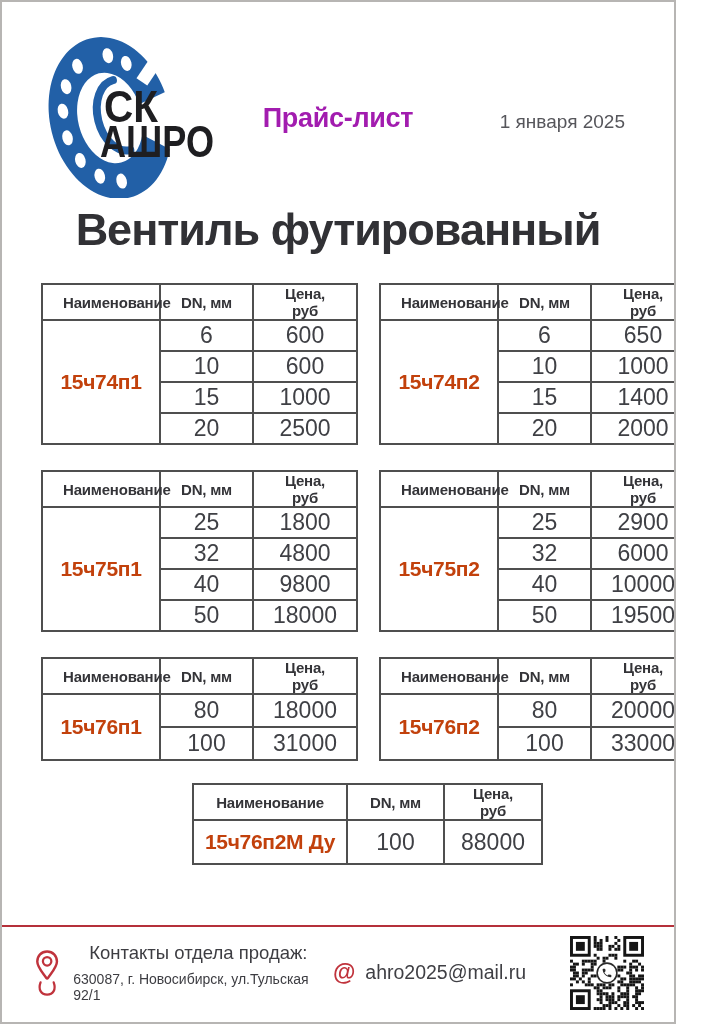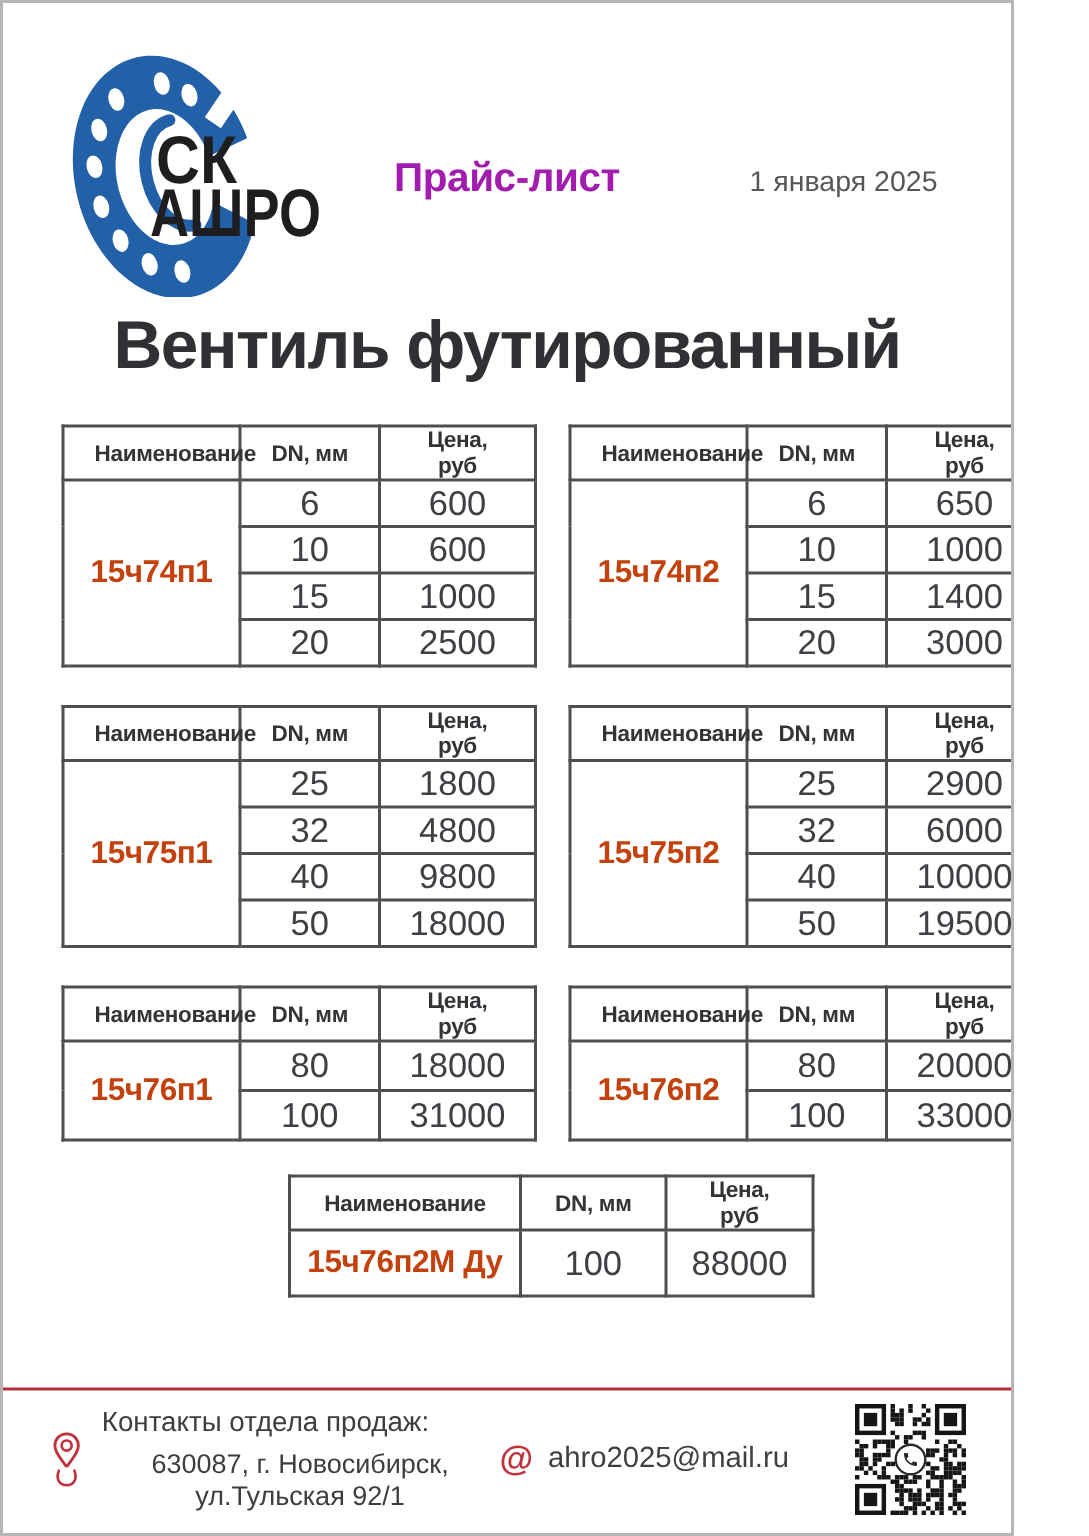--- a/index.html
+++ b/index.html
@@ -34,22 +34,22 @@
   .price-table.single td.val { height:42px; }
   .price-table td.name { font-size:21px; font-weight:bold; color:#c2410c; letter-spacing:-0.3px; }
   .single-wrap { margin-top:22px; display:flex; justify-content:center; }
   
   .footer {
     position:absolute; left:0; right:0; bottom:0; height:97px; box-sizing:border-box;
     border-top:2px solid #b5303a; display:flex; align-items:center; padding:0 30px 4px 32px;
   }
   .contact-left { display:flex; align-items:center; gap:13px; }
   .contact-texts { display:flex; flex-direction:column; gap:7px; }
-  .contacts-title { font-size:18.5px; color:#3d3d42; }
-  .address { font-size:18px; color:#3d3d42;text-align:center; }
+  .contacts-title { font-size:18.5px; color:#3d3d42;margin-left:16px; }
+  .address { font-size:14px; color:#3d3d42; }
   .contact-right { margin-left:auto; display:flex; flex-direction:column; gap:7px; }
   .crow { display:flex; align-items:center; gap:9px; font-size:19.5px; color:#3f3f44; white-space:nowrap; }
   .crow .icon-box { width:24px; display:flex; justify-content:center; }
   .at-glyph { color:#c0333c; font-weight:bold; font-size:23px; line-height:1; }
   .qr { margin-left:44px; width:74px; height:74px; flex:0 0 auto; }
 </style>
 </head>
 <body>
 
 <div class="page">
@@ -141,21 +141,21 @@
           <tr>
             <td class="val">10</td>
             <td class="val">1000</td>
           </tr>
           <tr>
             <td class="val">15</td>
             <td class="val">1400</td>
           </tr>
           <tr>
             <td class="val">20</td>
-            <td class="val">3000</td>
+            <td class="val">2000</td>
           </tr>
         </tbody>
       </table>
 
       <table class="price-table">
         <colgroup>
             <col style="width:118px">
             <col style="width:93px">
             <col style="width:104px">
           </colgroup>

